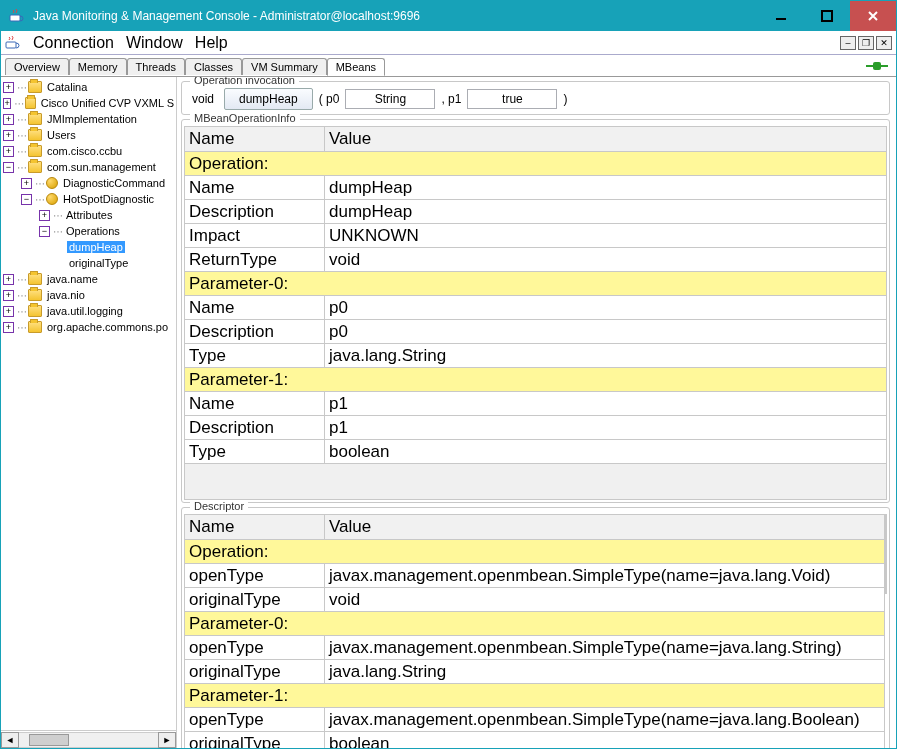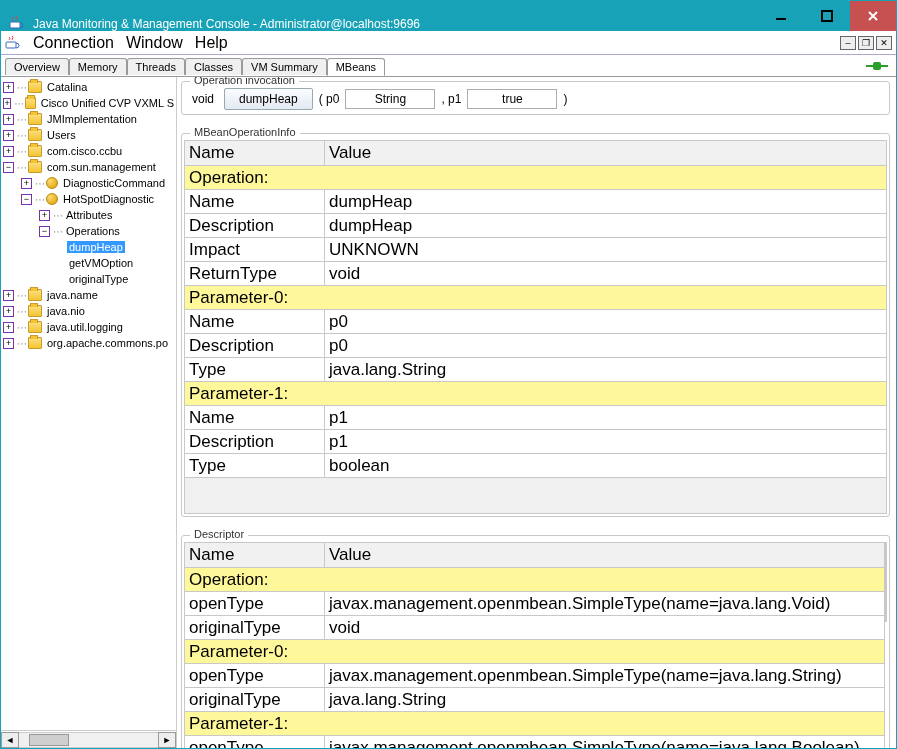--- a/index.html
+++ b/index.html
@@ -1,20 +1,20 @@
 <!DOCTYPE html>
 <html><head>
 <meta charset="utf-8">
 <style>
   * { box-sizing: border-box; }
   body { margin:0; font-family: Tahoma, "Segoe UI", sans-serif; font-size:11px; color:#000; background:#fff; }
 
   
   .outer-window { width:897px; height:749px; border:1px solid #17a2b8; display:flex; flex-direction:column; }
-  .outer-title { height:30px; background:#17a2b8; color:#fff; display:flex; align-items:flex-end; padding:0 0 0 8px; font-size:12px; }
+  .outer-title { height:30px; background:#17a2b8; color:#fff; display:flex; align-items:center; padding:0 0 0 8px; font-size:12px; }
   .outer-title .icon { width:16px; height:16px; margin-right:8px; display:inline-block; }
   .outer-title .spacer { flex:1; }
   .win-btn { width:46px; height:30px; display:flex; align-items:center; justify-content:center; cursor:default; }
   .win-btn.close { background:#c75050; }
   .win-btn.min svg, .win-btn.max svg { fill:#000; }
   .win-btn.close svg { stroke:#fff; }
 
   
   .inner-chrome { display:flex; align-items:center; height:24px; border-bottom:1px solid #aac; padding:0 4px; background:#fff; }
   .inner-chrome .coffee { width:16px; height:16px; margin-right:6px; }
@@ -44,21 +44,21 @@
   .tree-row .tgl.minus::before { content:"−"; }
   .tree-row .spacer-ind { display:inline-block; }
   .tree-row .dots { color:#888; letter-spacing:-1px; margin-right:2px; font-size:10px;}
   .folder { width:14px; height:12px; display:inline-block; margin-right:3px; background:linear-gradient(#ffe082,#f4c430); border:1px solid #c89b2a; border-radius:1px; position:relative; }
   .folder::before { content:""; position:absolute; top:-3px; left:1px; width:6px; height:3px; background:#f4c430; border:1px solid #c89b2a; border-bottom:none; border-radius:1px 1px 0 0;}
   .bean { width:12px; height:12px; display:inline-block; margin-right:3px; border-radius:50%; background:radial-gradient(circle at 30% 30%, #ffd96b, #d8a000); border:1px solid #b8870b;}
   .node-label { padding:0 2px; }
   .node-label.selected { background:#3399ff; color:#fff; }
 
   
-  .content { flex:1; overflow:hidden; padding:4px 6px 4px 4px; display:flex; flex-direction:column; gap:18px;}
+  .content { flex:1; overflow:hidden; padding:4px 6px 4px 4px; display:flex; flex-direction:column; gap:4px;}
   .group { border:1px solid #c8c8c8; border-radius:3px; padding:6px 6px 4px 6px; position:relative; }
   .group > .legend { position:absolute; top:-8px; left:8px; background:#fff; padding:0 4px; font-size:11px; color:#333;}
   .invoke-row { display:flex; align-items:center; gap:6px; font-size:12px;}
   .invoke-row .ret { padding:0 4px;}
   .btn { border:1px solid #9aa; background:linear-gradient(#fafcff,#e3e9f3); padding:3px 14px; border-radius:2px; font-size:12px;}
   .pinput { border:1px solid #abadb3; padding:2px 4px; font-size:12px; height:20px; width:90px; text-align:center;}
   
   .tbl { width:100%; border-collapse:collapse; font-size:17px;}
   .tbl th { text-align:left; font-weight:normal; background:#f1f1f1; border:1px solid #c8c8c8; padding:2px 4px; height:18px;}
   .tbl td { border:1px solid #c8c8c8; padding:1px 4px; height:24px;}
@@ -199,24 +199,20 @@
             <span class="tgl minus"></span>
             <span class="dots">⋯</span>
             <span class="node-label">Operations</span>
           </div>
         <div class="tree-row">
             <span class="spacer-ind" style="width:64px"></span>
             <span class="node-label selected">dumpHeap</span>
           </div>
         <div class="tree-row">
             <span class="spacer-ind" style="width:64px"></span>
-            <span class="node-label">getVMOption</span>
-          </div>
-        <div class="tree-row">
-            <span class="spacer-ind" style="width:64px"></span>
             <span class="node-label">originalType</span>
           </div>
         <div class="tree-row">
             <span class="tgl plus"></span>
             <span class="dots">⋯</span>
             <span class="folder"></span>
             <span class="node-label">java.name</span>
           </div>
         <div class="tree-row">
             <span class="tgl plus"></span>

